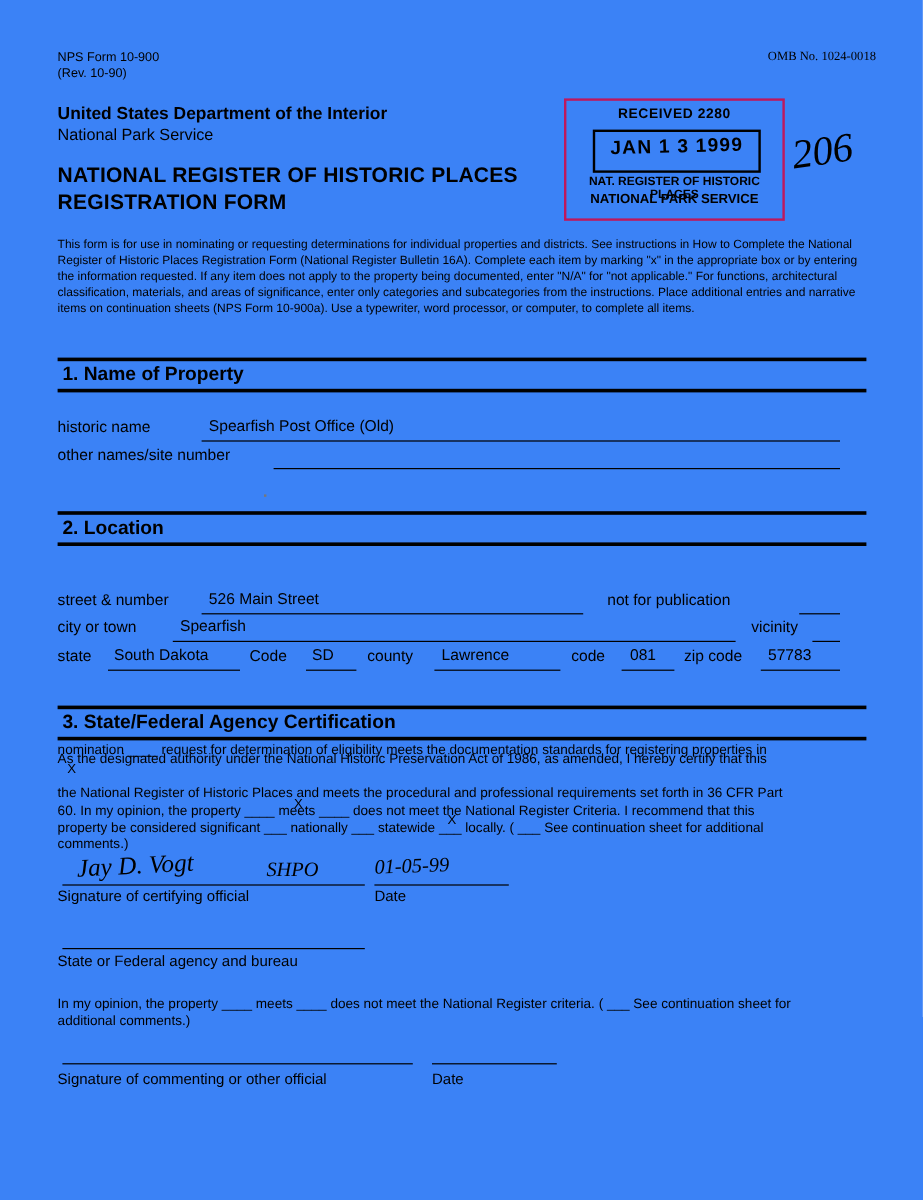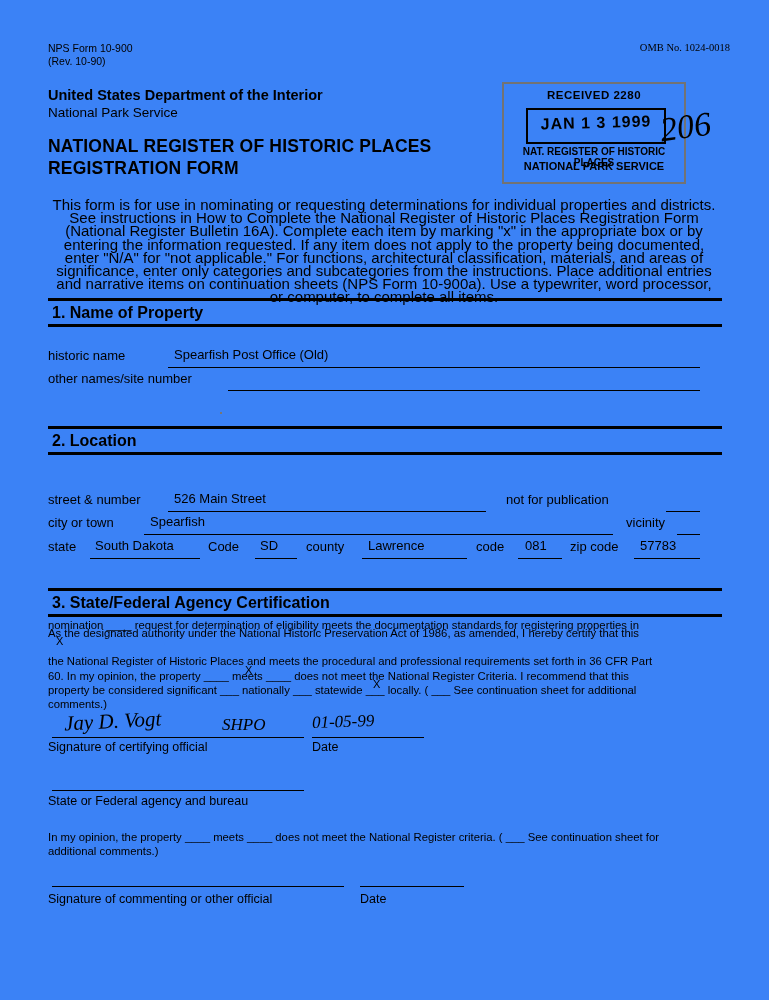--- a/index.html
+++ b/index.html
@@ -69,23 +69,22 @@
     letter-spacing: 0.2px;
   }
 
   
   .stamp {
     position: absolute;
     left: 430px;
     top: 52px;
     width: 180px;
     height: 98px;
-    border: 2px solid #737373;
+    border: 2px solid #be185d;
     font-family: "Liberation Sans", sans-serif;
-    margin-left: 32px;
   }
   .stamp .rec {
     position: absolute;
     top: 5px;
     left: 0;
     width: 100%;
     text-align: center;
     font-size: 11.5px;
     font-weight: bold;
     letter-spacing: 0.5px;
@@ -135,23 +134,23 @@
     font-size: 34px;
     font-style: italic;
     transform: rotate(-8deg);
   }
 
   .instructions {
     position: absolute;
     left: 8px;
     top: 168px;
     width: 672px;
-    font-size: 15px;
+    font-size: 10px;
     line-height: 13.2px;
-    text-align: center;
+    text-align: left;
   }
 
   
   .rule {
     position: absolute;
     left: 8px;
     width: 674px;
     background: #000;
   }
   .rule.thick { height: 3px; }

